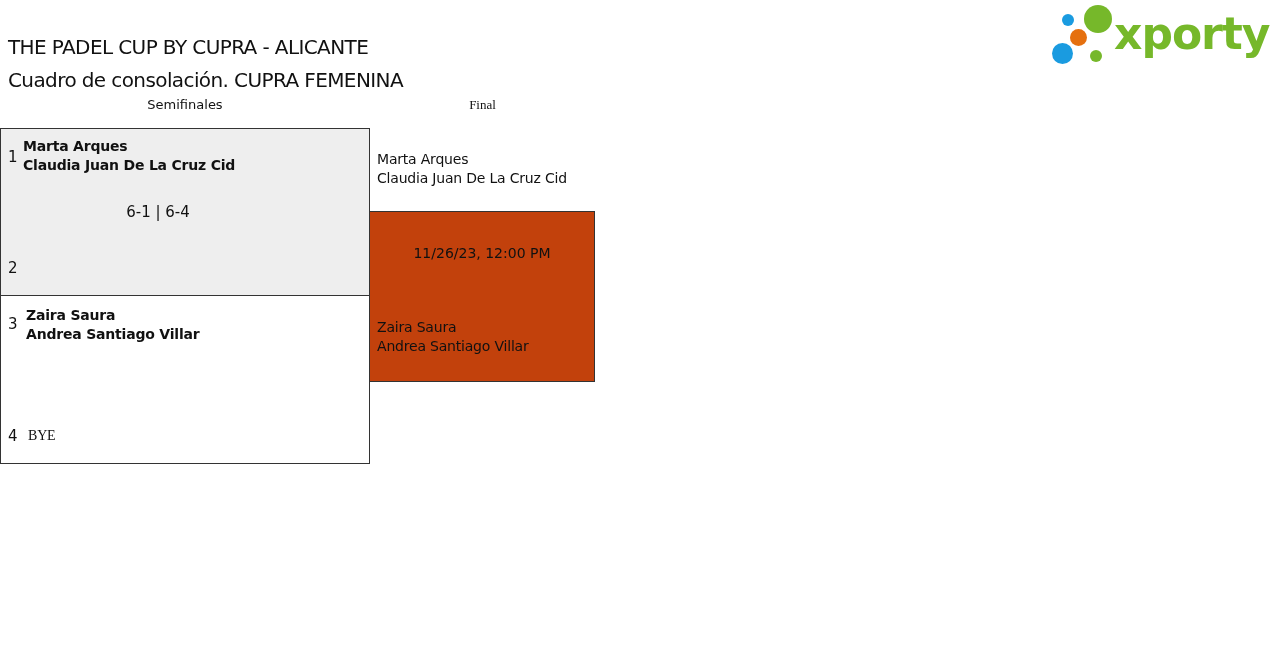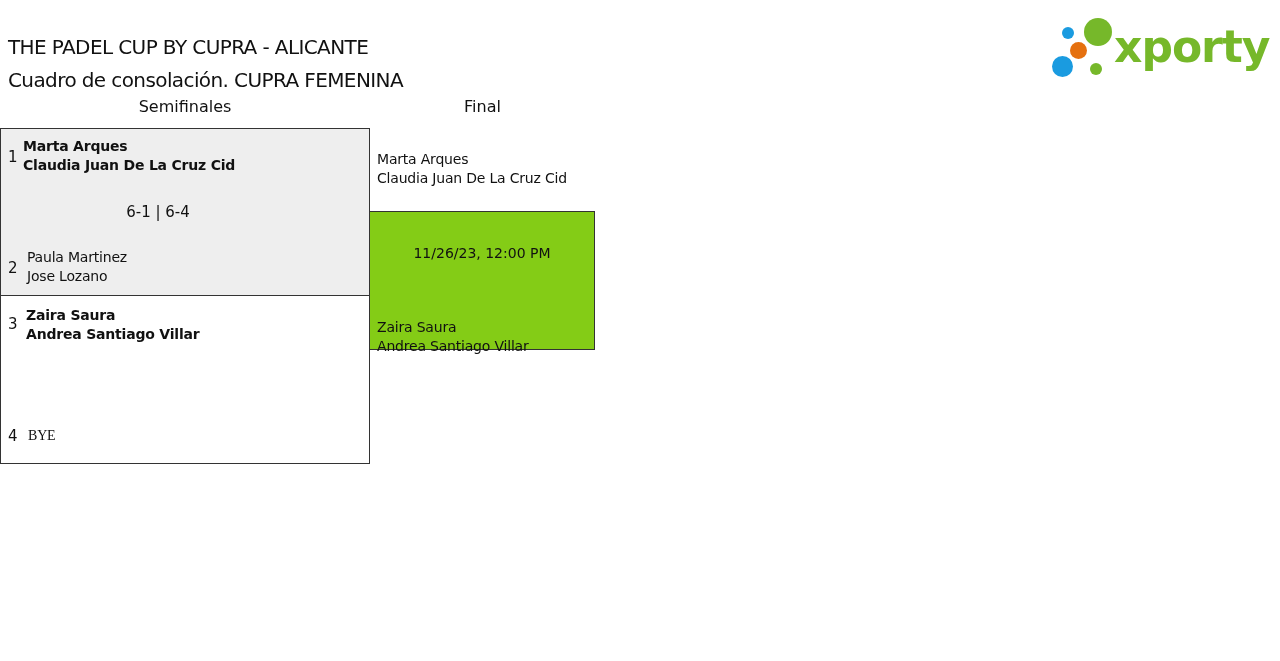--- a/index.html
+++ b/index.html
@@ -1,25 +1,25 @@
 <!DOCTYPE html>
 <html><head>
 <meta charset="utf-8">
 <style>
   html, body { margin:0; padding:0; background:#ffffff; }
   body { width:1280px; height:661px; position:relative; overflow:hidden;
          font-family:"DejaVu Sans", sans-serif; color:#111; }
   .title { position:absolute; left:8px; font-size:20px; letter-spacing:-0.6px; white-space:nowrap;margin-top:32px; }
   .t1 { top:3px; }
   .t2 { top:36px; }
-  .logo { position:absolute; left:1050px; top:17px; width:226px; height:62px; }
+  .logo { position:absolute; left:1050px; top:4px; width:226px; height:62px; }
   .dot { position:absolute; border-radius:50%; }
   .logo-text { position:absolute; left:64px; top:2px; font-size:44px; font-weight:bold;
                color:#76b82a; letter-spacing:-1px; line-height:56px; }
-  .round-label { position:absolute; top:97px; font-size:16px; text-align:center; }
+  .round-label { position:absolute; top:97px; font-size:13px; text-align:center; }
   .box { position:absolute; border:1px solid #333; box-sizing:border-box; }
   .seed { position:absolute; font-size:15px; }
   .names { position:absolute; font-size:14px; line-height:19px; white-space:nowrap; letter-spacing:-0.2px; }
   .bold { font-weight:bold; }
   .score { position:absolute; font-size:15px; width:314px; text-align:center; }
   .date { position:absolute; font-size:14px; text-align:center; }
 </style>
 </head>
 <body>
 
@@ -29,51 +29,47 @@
 <div class="logo">
   <div class="dot" style="left:34px;top:1px;width:28px;height:28px;background:#76b82a;"></div>
   <div class="dot" style="left:12px;top:10px;width:12px;height:12px;background:#1a9be0;"></div>
   <div class="dot" style="left:20px;top:25px;width:17px;height:17px;background:#e5700f;"></div>
   <div class="dot" style="left:2px;top:39px;width:21px;height:21px;background:#1a9be0;"></div>
   <div class="dot" style="left:40px;top:46px;width:12px;height:12px;background:#76b82a;"></div>
   <div class="logo-text">xporty</div>
 </div>
 
 <div class="round-label" style="left:0;width:370px;">Semifinales</div>
-<div class="round-label" style="left:370px;width:225px;">Final</div>
+<div class="round-label" style="left:370px;width:225px;font-family:Liberation Serif, serif;">Final</div>
 
 <div class="box" style="left:0;top:128px;width:370px;height:168px;background:#eeeeee;">
   <div class="seed" style="left:7px;top:19px;">1</div>
   <div class="names bold" style="left:22px;top:8px;">
     <div>Marta Arques</div>
     <div>Claudia Juan De La Cruz Cid</div>
   </div>
   <div class="score" style="left:0;top:74px;">6-1 | 6-4</div>
   <div class="seed" style="left:7px;top:130px;">2</div>
-  <div class="names" style="left:26px;top:119px;">
-    <div>Paula Martinez</div>
-    <div>Jose Lozano</div>
-  </div>
 </div>
 
 <div class="box" style="left:0;top:295px;width:370px;height:169px;background:#ffffff;">
   <div class="seed" style="left:7px;top:19px;">3</div>
   <div class="names bold" style="left:25px;top:10px;">
     <div>Zaira Saura</div>
     <div>Andrea Santiago Villar</div>
   </div>
   <div class="seed" style="left:7px;top:131px;">4</div>
   <div class="names" style="left:27px;top:130px;font-family:Liberation Serif, serif;">
     <div>BYE</div>
   </div>
 </div>
 
 <div class="names" style="left:377px;top:150px;">
   <div>Marta Arques</div>
   <div>Claudia Juan De La Cruz Cid</div>
 </div>
-<div class="box" style="left:369px;top:211px;width:226px;height:139px;background:#84cc16;">
+<div class="box" style="left:369px;top:211px;width:226px;height:171px;background:#c2410c;">
   <div class="date" style="left:0;width:224px;top:33px;">11/26/23, 12:00 PM</div>
   <div class="names" style="left:7px;top:106px;">
     <div>Zaira Saura</div>
     <div>Andrea Santiago Villar</div>
   </div>
 </div>
 
 </body></html>

